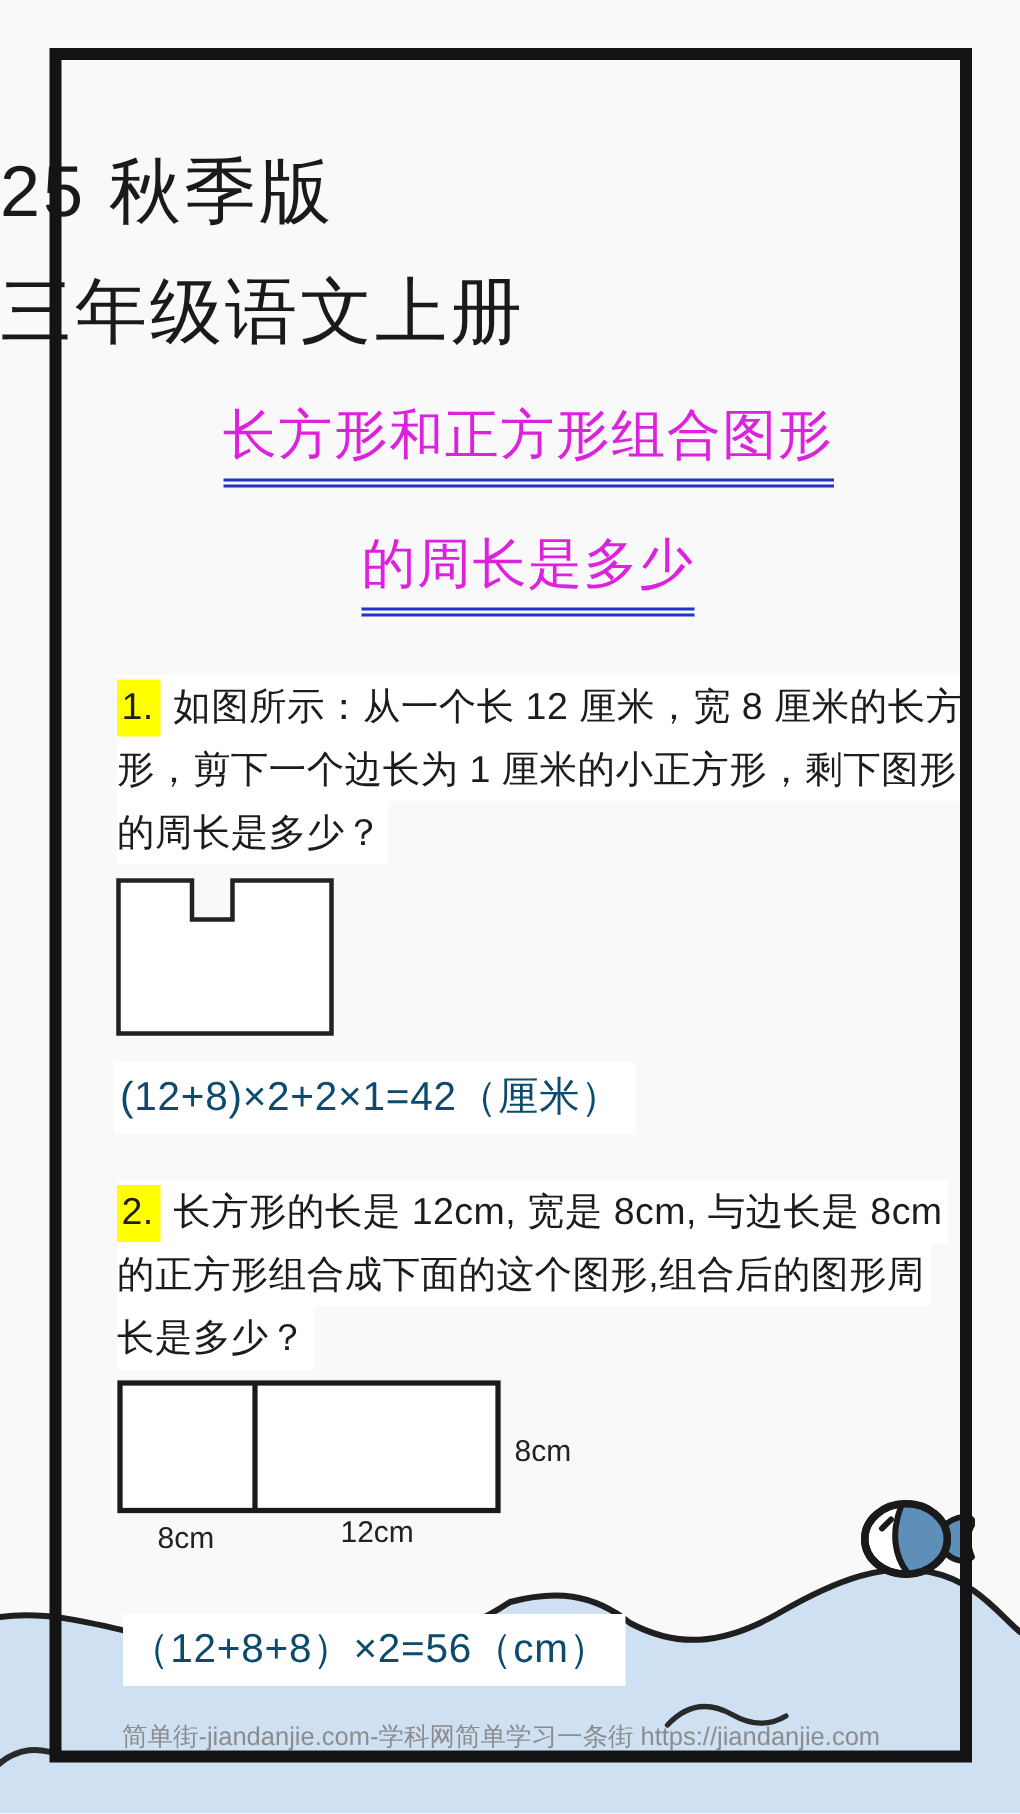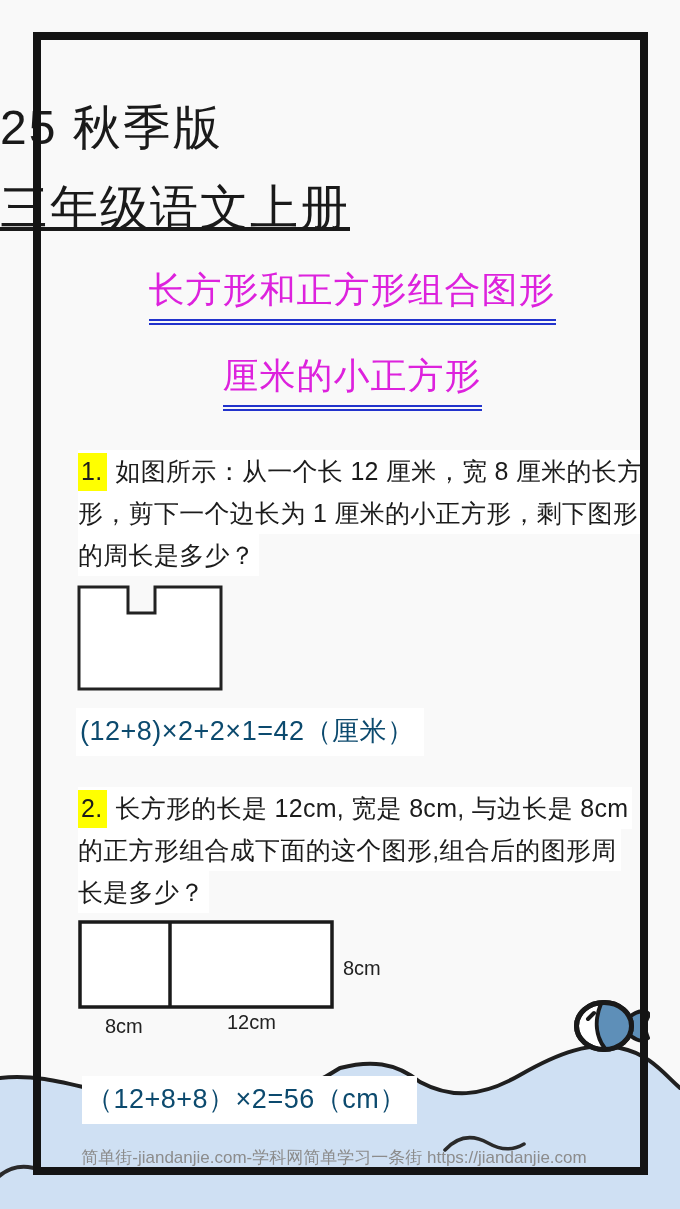--- a/index.html
+++ b/index.html
@@ -18,21 +18,21 @@
   .frame{
     position:absolute; left:33px; top:32px; width:615px; height:1143px;
     border:8px solid #141414; z-index:5; pointer-events:none;
   }
   
   .title{
     position:absolute; left:0; width:680px; text-align:left;
     font-size:48px; color:#1a1a1a; letter-spacing:2px; font-weight:500;
   }
   .title1{ top:96px; }
-  .title2{ top:176px;text-decoration:underline; }
+  .title2{ top:176px; }
   .subtitle-wrap{
     position:absolute; left:12px; width:680px; text-align:center; z-index:2;
   }
   .sub1{ top:266px; }
   .sub2{ top:352px; }
   .subtitle{
     display:inline-block; font-size:36px; font-weight:500;
     color:#dd22dd; letter-spacing:1px;
     border-bottom:6px double #2233cc; padding-bottom:4px;
   }
@@ -90,21 +90,21 @@
     <path d="M-2,137 C12,125 26,124 42,131" fill="none" stroke="#2a2a2a" stroke-width="4" stroke-linecap="round"></path>
   </svg>
 
   <div class="title title1">25 秋季版</div>
   <div class="title title2">三年级语文上册</div>
 
   <div class="subtitle-wrap sub1">
     <span class="subtitle">长方形和正方形组合图形</span>
   </div>
   <div class="subtitle-wrap sub2">
-    <span class="subtitle">厘米的小正方形</span>
+    <span class="subtitle">的周长是多少</span>
   </div>
 
   <div class="qblock q1">
     <div class="qline">
       <span class="qnum">1.</span><span>如图所示：从一个长 12 厘米，宽 8 厘米的长方</span>
     </div>
     <div class="qline">形，剪下一个边长为 1 厘米的小正方形，剩下图形</div>
     <div class="qline">的周长是多少？</div>
   </div>
 

